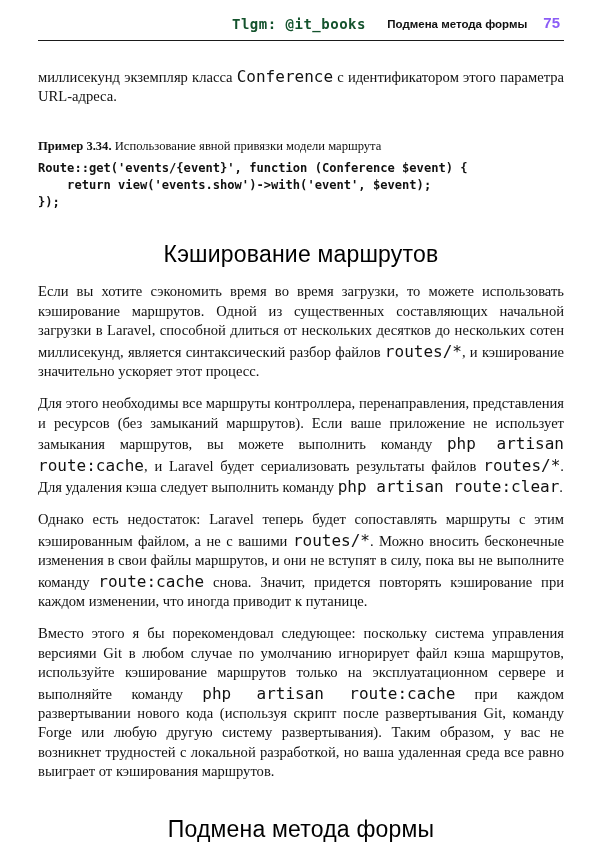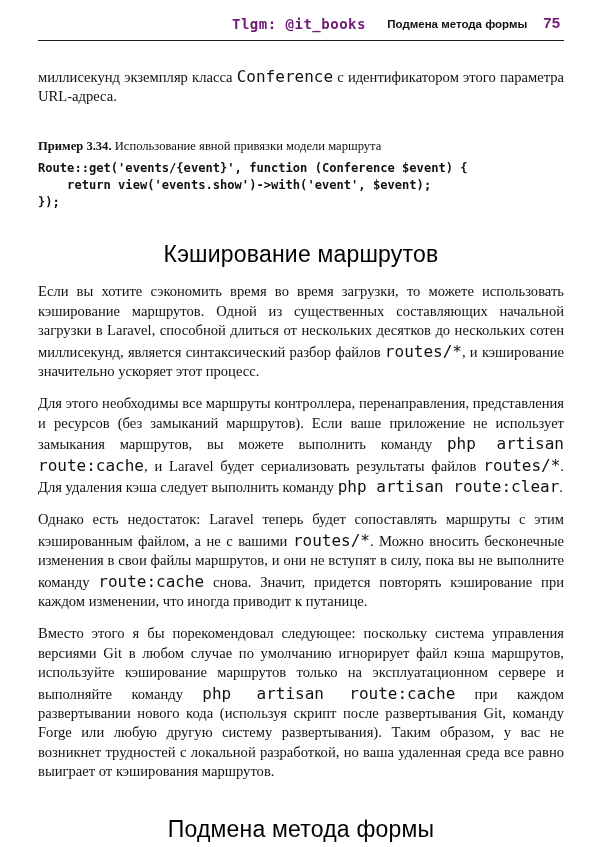--- a/index.html
+++ b/index.html
@@ -22,21 +22,21 @@
     height: 847px;
     background: #fff;
   }
   .watermark {
     position: absolute;
     left: 232px;
     top: 16px;
     font-family: "DejaVu Sans Mono", monospace;
     font-size: 14px;
     font-weight: bold;
-    color: #701a75;
+    color: #14532d;
     letter-spacing: 0.5px;
     white-space: nowrap;
   }
   .header {
     position: absolute;
     left: 40px;
     right: 40px;
     top: 14px;
     display: flex;
     justify-content: flex-end;
@@ -46,21 +46,21 @@
     font-family: "Liberation Sans", sans-serif;
     font-size: 11.5px;
     font-weight: bold;
     color: #111;
     margin-right: 16px;
   }
   .header-page {
     font-family: "Liberation Sans", sans-serif;
     font-size: 15px;
     font-weight: bold;
-    color: #701a75;
+    color: #8b5cf6;
   }
   .rule {
     position: absolute;
     left: 38px;
     right: 36px;
     top: 40px;
     height: 1.4px;
     background: #1a1a1a;
   }
   .content {

